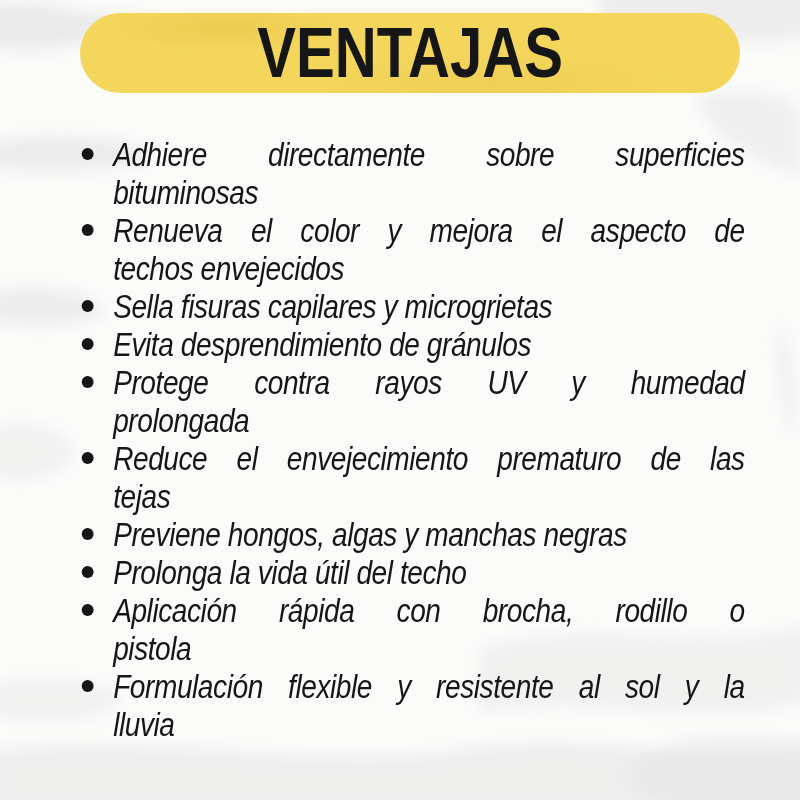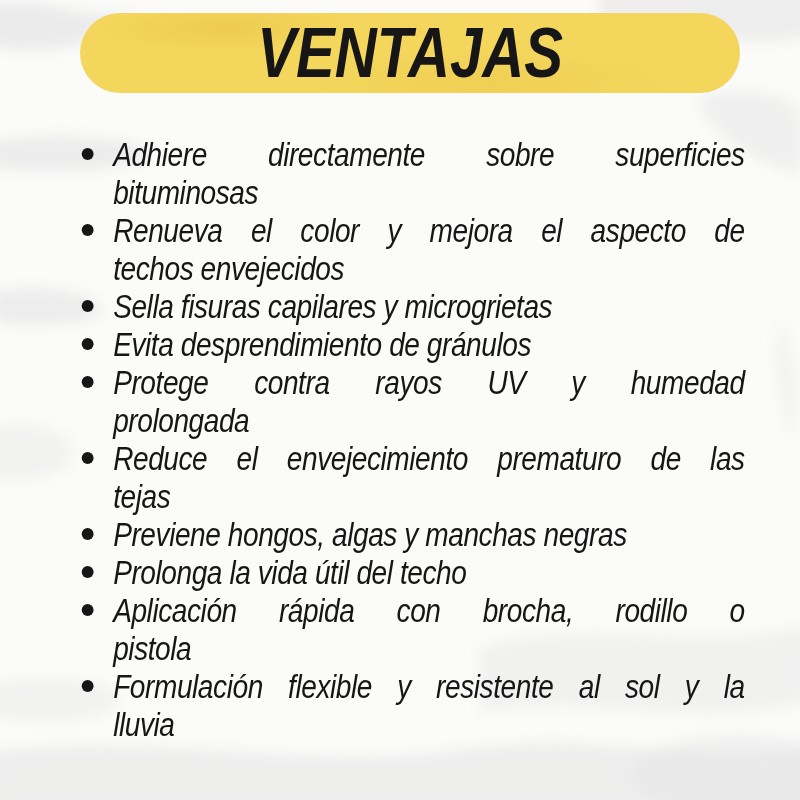--- a/index.html
+++ b/index.html
@@ -26,21 +26,20 @@
     width: 660px; height: 80px;
     border-radius: 42px;
     background:
       radial-gradient(180px 34px at 22% 18%, rgba(224,185,58,0.35), rgba(224,185,58,0) 70%),
       radial-gradient(260px 44px at 62% 85%, rgba(228,190,64,0.28), rgba(228,190,64,0) 70%),
       var(--accent, #f4d65c);
     display: flex;
     align-items: center;
     justify-content: center;
     z-index: 2;
-    font-style: italic;
   }
   .banner .title {
     display: inline-block;
     transform: scaleX(0.83);
     transform-origin: 50% 50%;
     font-size: 70px;
     line-height: 80px;
     font-weight: bold;
     letter-spacing: 0px;
     color: var(--ink, #161616);

